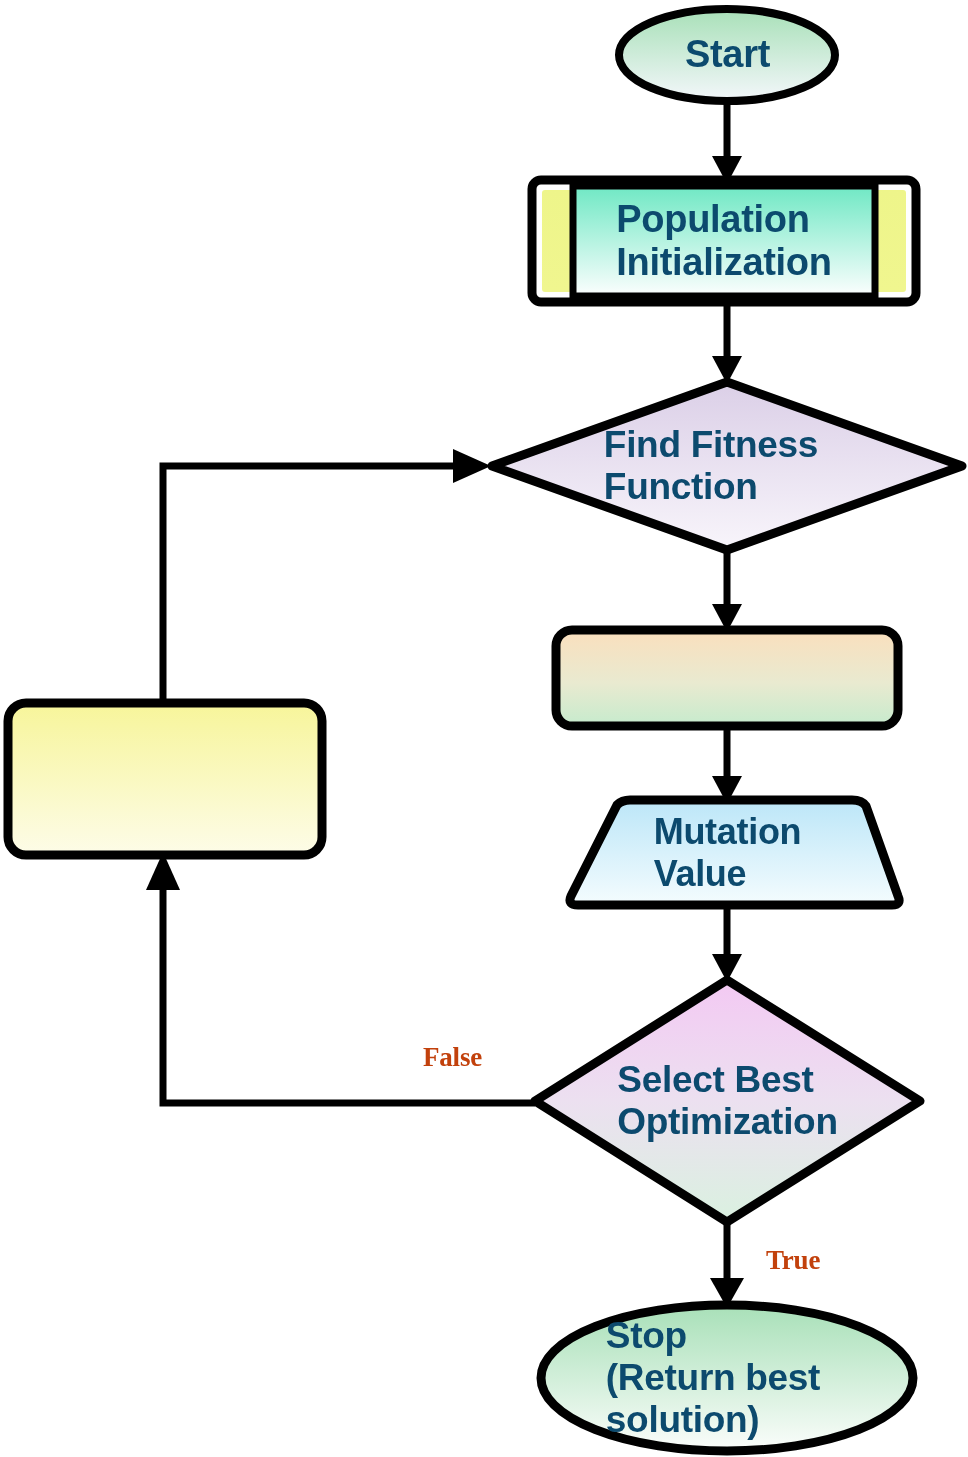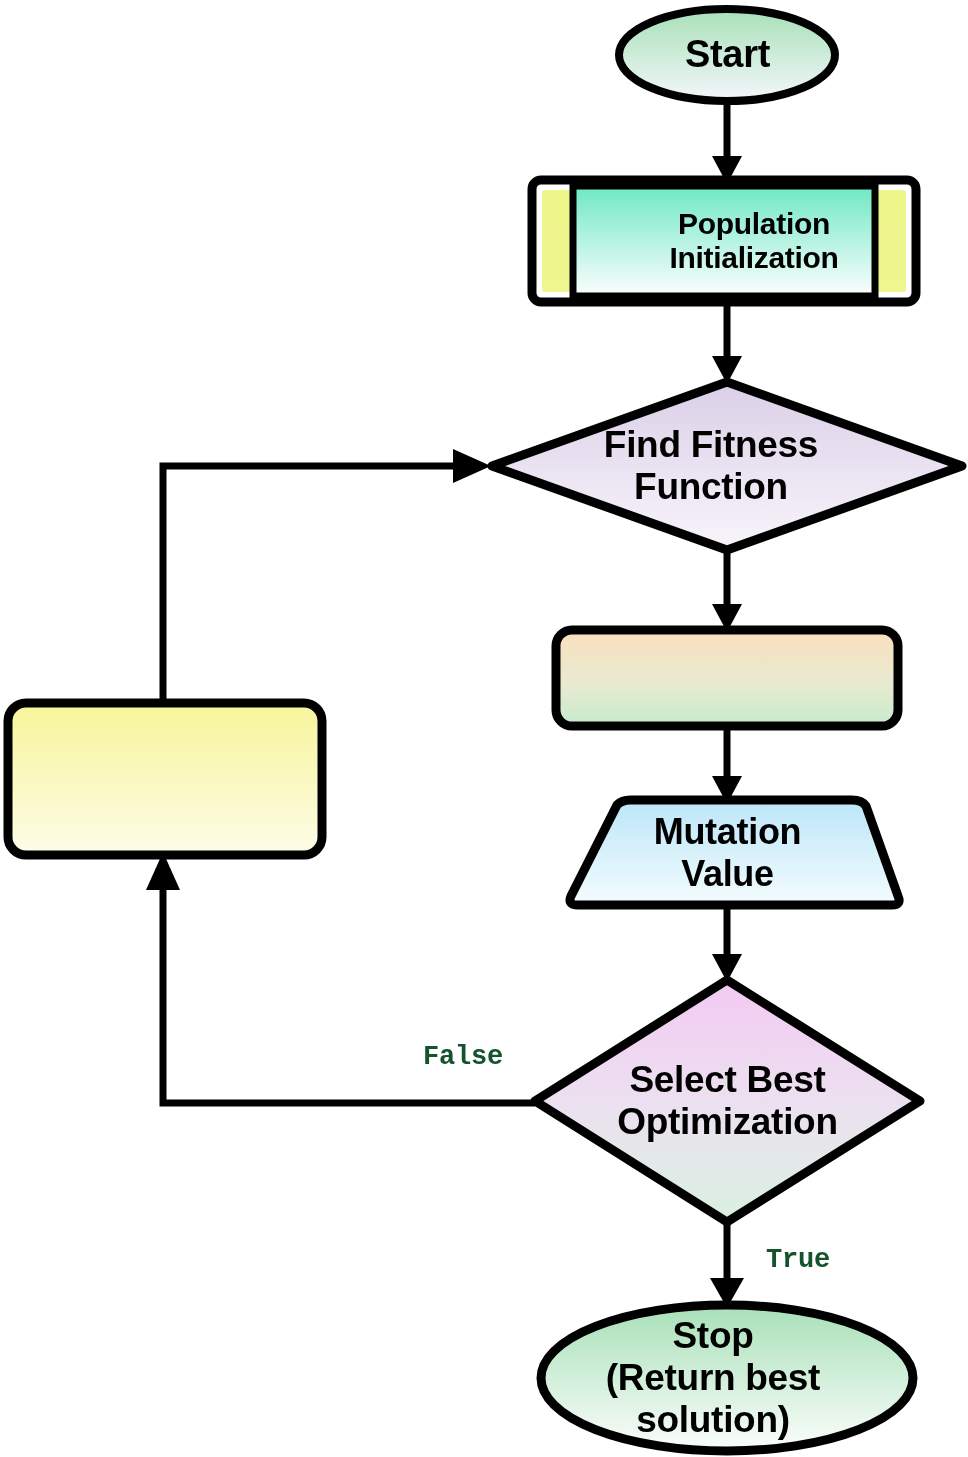--- a/index.html
+++ b/index.html
@@ -23,35 +23,35 @@
     left: 0;
     top: 0;
     width: 968px;
     height: 1457px;
   }
   .node-label {
     position: absolute;
     display: flex;
     align-items: center;
     justify-content: center;
-    text-align: center;
+    text-align: left;
     font-family: "Liberation Sans", sans-serif;
     font-weight: bold;
-    color: #000000;
+    color: #0c4a6e;
     line-height: 1.14;
     white-space: pre-line;
     pointer-events: none;
     letter-spacing: -0.3px;
   }
   .edge-label {
     position: absolute;
-    font-family: Liberation Mono, monospace;
+    font-family: Liberation Serif, serif;
     font-weight: bold;
     font-size: 27px;
-    color: #14532d;
+    color: #c2410c;
     white-space: nowrap;
     letter-spacing: -0.2px;
   }
 </style>
 </head>
 <body>
 
 <div id="canvas">
 
   <svg id="flow-svg" viewBox="0 0 968 1457" xmlns="http://www.w3.org/2000/svg">
@@ -156,21 +156,21 @@
 
     <polygon points="727,980 920,1101 727,1222 535,1101" fill="url(#grad-select)" stroke="#000000" stroke-width="9" stroke-linejoin="round"></polygon>
 
     <ellipse cx="727" cy="1378" rx="186" ry="73" fill="url(#grad-stop)" stroke="#000000" stroke-width="9"></ellipse>
 
     <rect x="8" y="703" width="314" height="152" rx="18" ry="18" fill="url(#grad-repeat)" stroke="#000000" stroke-width="9"></rect>
   </svg>
 
   <div class="node-label" style="left:620px; top:10px; width:215px; height:90px; font-size:38px;">Start</div>
 
-  <div class="node-label" style="left:603px; top:186px; width:302px; height:110px; font-size:30px;">Population
+  <div class="node-label" style="left:573px; top:186px; width:302px; height:110px; font-size:38px;">Population
 Initialization</div>
 
   <div class="node-label" style="left:496px; top:382px; width:430px; height:168px; font-size:37px;">Find Fitness
 Function</div>
 
 
   <div class="node-label" style="left:545px; top:980px; width:365px; height:242px; font-size:37px;">Select Best
 Optimization</div>
 
   <div class="node-label" style="left:580px; top:800px; width:295px; height:105px; font-size:36px;">Mutation

